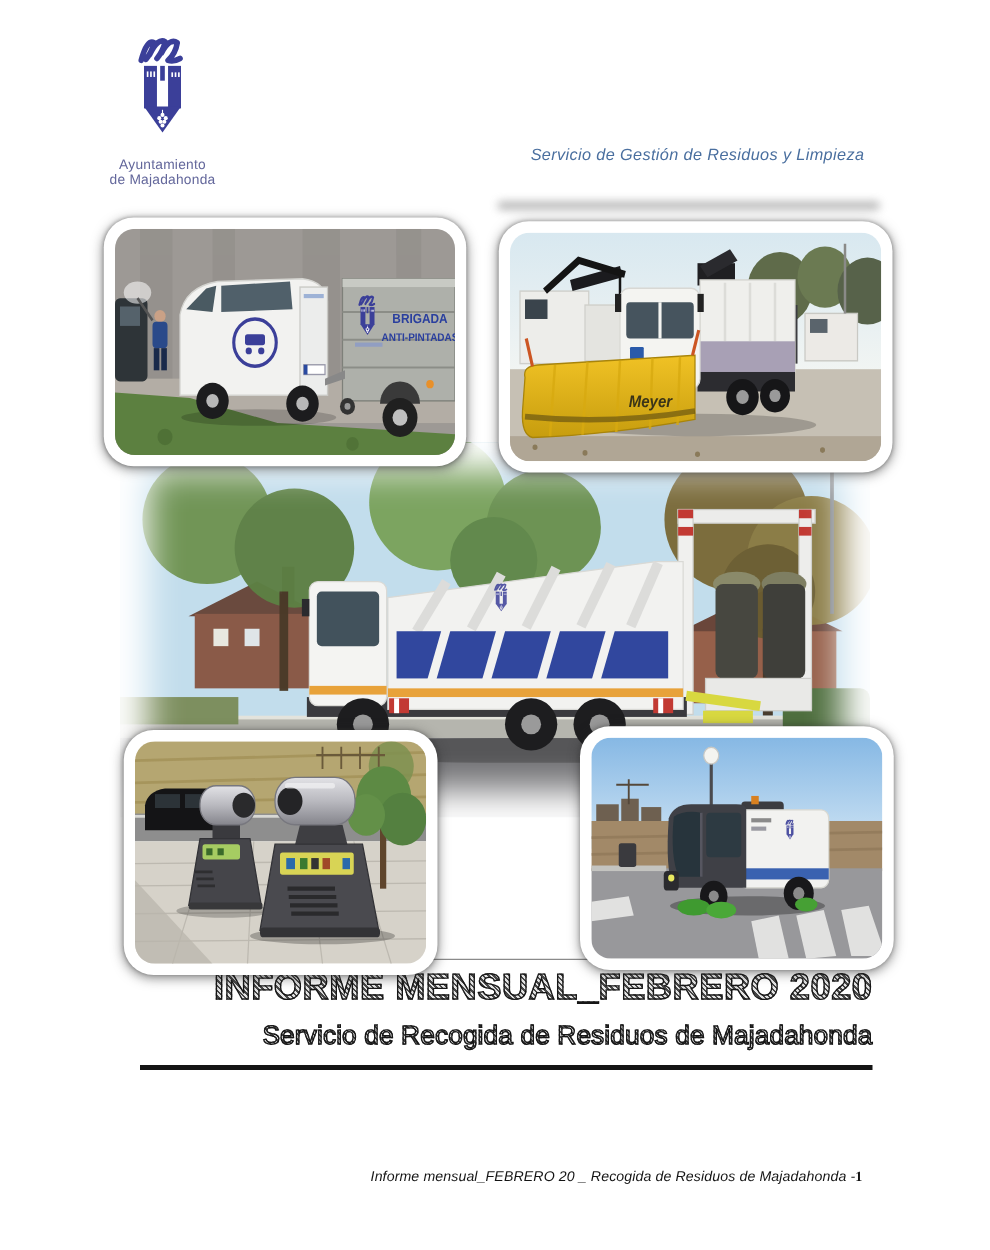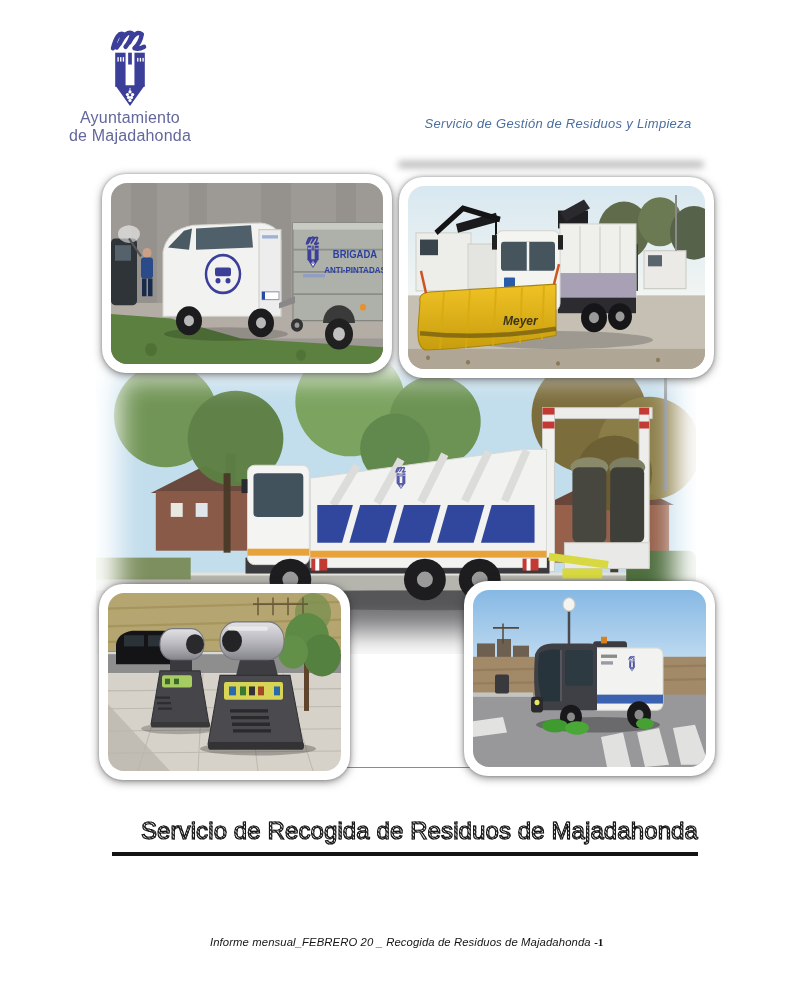--- a/index.html
+++ b/index.html
@@ -1,21 +1,21 @@
 <!DOCTYPE html>
 <html><head>
 <meta charset="utf-8">
 <style>
   html,body{margin:0;padding:0;background:#fff;}
   .page{position:relative;width:792px;height:1000px;background:#ffffff;overflow:hidden;
         font-family:"Liberation Sans",sans-serif;}
   
   .logo-block{position:absolute;left:66px;top:26px;width:128px;text-align:center;}
   .logo-block svg.crest{display:block;margin:0 auto;}
-  .logo-caption{margin-top:0;font-size:16px;line-height:1.12;color:#63679b;letter-spacing:.2px;}
+  .logo-caption{margin-top:17px;font-size:11px;line-height:1.12;color:#63679b;letter-spacing:.2px;}
   .service-title{position:absolute;left:408px;top:116px;width:300px;text-align:center;
         font-style:italic;font-size:13px;color:#4a6f9f;letter-spacing:.3px;}
   .service-underline{position:absolute;left:398px;top:161px;width:306px;height:7px;
         background:#8f8f8f;border-radius:4px;filter:blur(3.5px);opacity:.62;}
   
   .frame{position:absolute;background:#fff;border-radius:24px;padding:9px;
         box-shadow:0 2px 9px rgba(40,40,40,.55), 0 0 3px rgba(60,60,60,.35);z-index:2;}
   .frame .ph{width:100%;height:100%;border-radius:16px;overflow:hidden;position:relative;}
   .ph svg{display:block;width:100%;height:100%;}
   .photo-mid{position:absolute;left:96px;top:354px;width:600px;height:300px;z-index:1;}
@@ -23,23 +23,23 @@
   .feather{position:absolute;inset:0;box-shadow:inset 0 0 28px 22px #ffffff;pointer-events:none;}
   
   .rule-thin{position:absolute;left:115px;top:767px;width:585px;height:1px;background:#8a8a8a;}
   .rule-thick{position:absolute;left:112px;top:852px;width:586px;height:4px;background:#141414;}
   .stencil{color:transparent;-webkit-text-stroke:1.1px #161616;
         background-image:repeating-linear-gradient(45deg,#474747 0,#474747 1.4px,#e3e3e3 1.4px,#e3e3e3 3px);
         -webkit-background-clip:text;background-clip:text;}
   .report-title{position:absolute;left:115px;top:774px;width:583px;text-align:right;
         font-size:29px;font-weight:700;letter-spacing:.4px;white-space:nowrap;}
   .report-subtitle{position:absolute;left:115px;top:817px;width:583px;text-align:right;
-        font-size:24px;font-weight:400;letter-spacing:.1px;white-space:nowrap;}
+        font-size:21px;font-weight:400;letter-spacing:.1px;white-space:nowrap;}
   
-  .footer{position:absolute;right:102px;top:936px;width:480px;text-align:left;
+  .footer{position:absolute;right:102px;top:936px;width:480px;text-align:right;
         font-size:11.3px;font-style:italic;color:#141414;letter-spacing:.1px;}
   .footer .pagenum{font-family:"Liberation Serif",serif;font-style:normal;font-weight:700;}
 </style>
 </head>
 <body>
 
 <div class="page">
 
   <svg width="0" height="0" style="position:absolute" aria-hidden="true">
     <symbol id="crest" viewBox="0 0 100 112">
@@ -176,21 +176,21 @@
             <circle cx="330" cy="227" r="8" fill="#9a9a9a"></circle>
           <circle cx="385" cy="227" r="21" fill="#1d1d1f"></circle>
             <circle cx="385" cy="227" r="8" fill="#9a9a9a"></circle>
         </g>
         <rect x="455" y="200" width="60" height="8" fill="#d8d840" transform="rotate(8 455 200)"></rect>
       </g>
     </svg>
     <div class="feather"></div>
   </div>
 
-  <div class="frame" style="left:102px;top:174px;width:272px;height:181px;">
+  <div class="frame" style="left:83px;top:174px;width:272px;height:181px;">
     <div class="ph">
       <svg viewBox="0 0 272 163" preserveAspectRatio="none">
         <rect width="272" height="163" fill="#9d9995"></rect>
         <g opacity="0.4" fill="#8b8783">
           <rect x="20" y="0" width="26" height="110"></rect>
             <rect x="78" y="0" width="18" height="110"></rect>
           <rect x="150" y="0" width="30" height="110"></rect>
             <rect x="225" y="0" width="20" height="110"></rect>
         </g>
         <rect x="0" y="108" width="272" height="32" fill="#b3ada5"></rect>
@@ -479,20 +479,21 @@
         <circle cx="166" cy="112" r="12" fill="#18181a"></circle>
           <circle cx="166" cy="112" r="4.5" fill="#8a8a8a"></circle>
         <ellipse cx="82" cy="122" rx="13" ry="6" fill="#3f9a30"></ellipse>
         <ellipse cx="104" cy="124" rx="12" ry="6" fill="#4aa838"></ellipse>
         <ellipse cx="172" cy="120" rx="9" ry="5" fill="#46a034"></ellipse>
       </svg>
     </div>
   </div>
 
   <div class="rule-thin"></div>
+  <div class="report-title stencil">INFORME MENSUAL_FEBRERO 2020</div>
   <div class="report-subtitle stencil">Servicio de Recogida de Residuos de Majadahonda</div>
   <div class="rule-thick"></div>
 
   <div class="footer">
     <span>Informe mensual_FEBRERO 20 _ Recogida de Residuos de Majadahonda -</span><span class="pagenum">1</span>
   </div>
 
 </div>
 
 </body></html>

